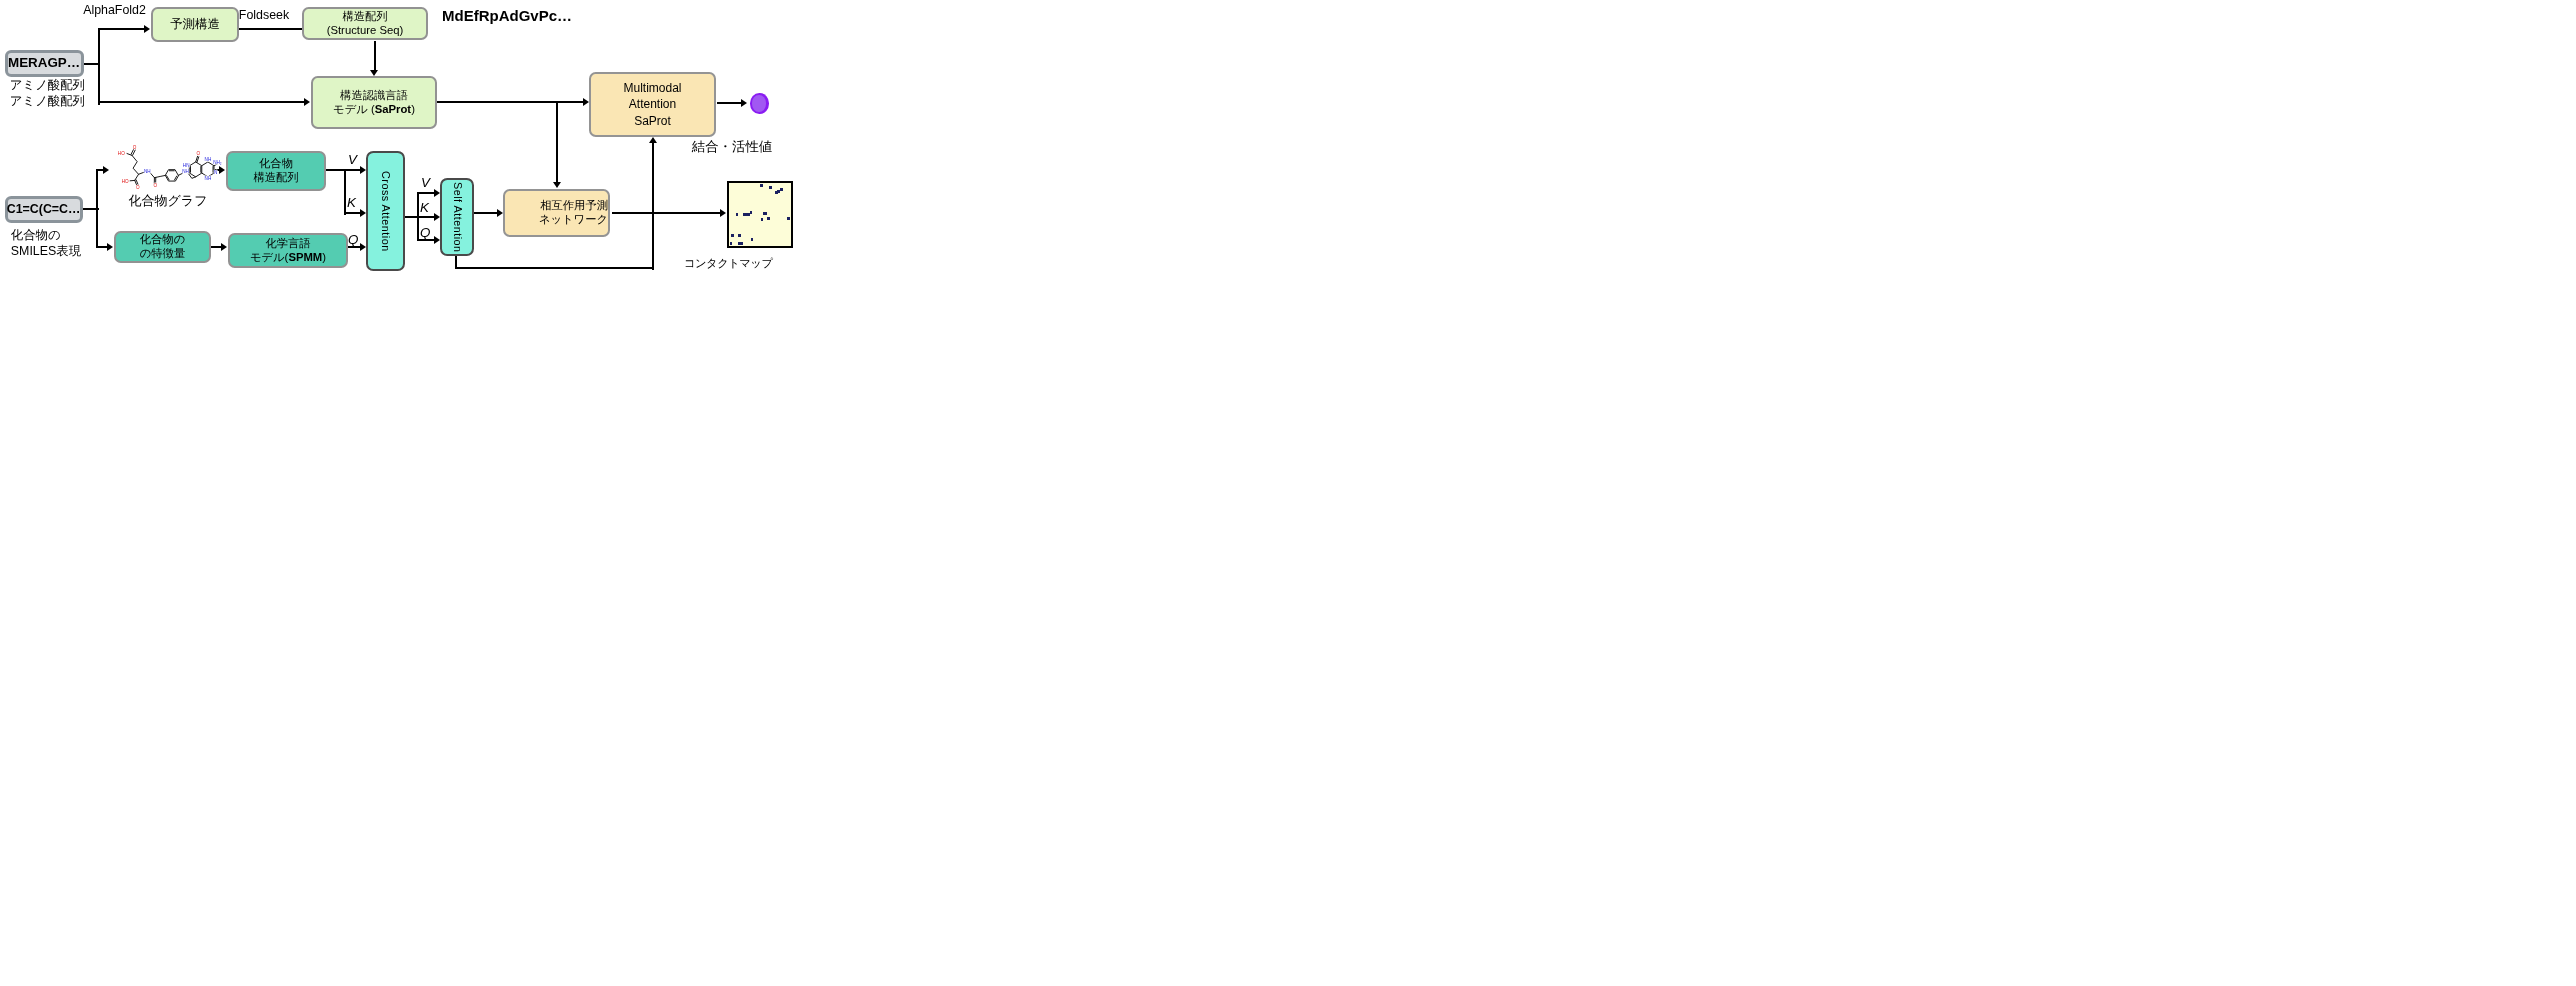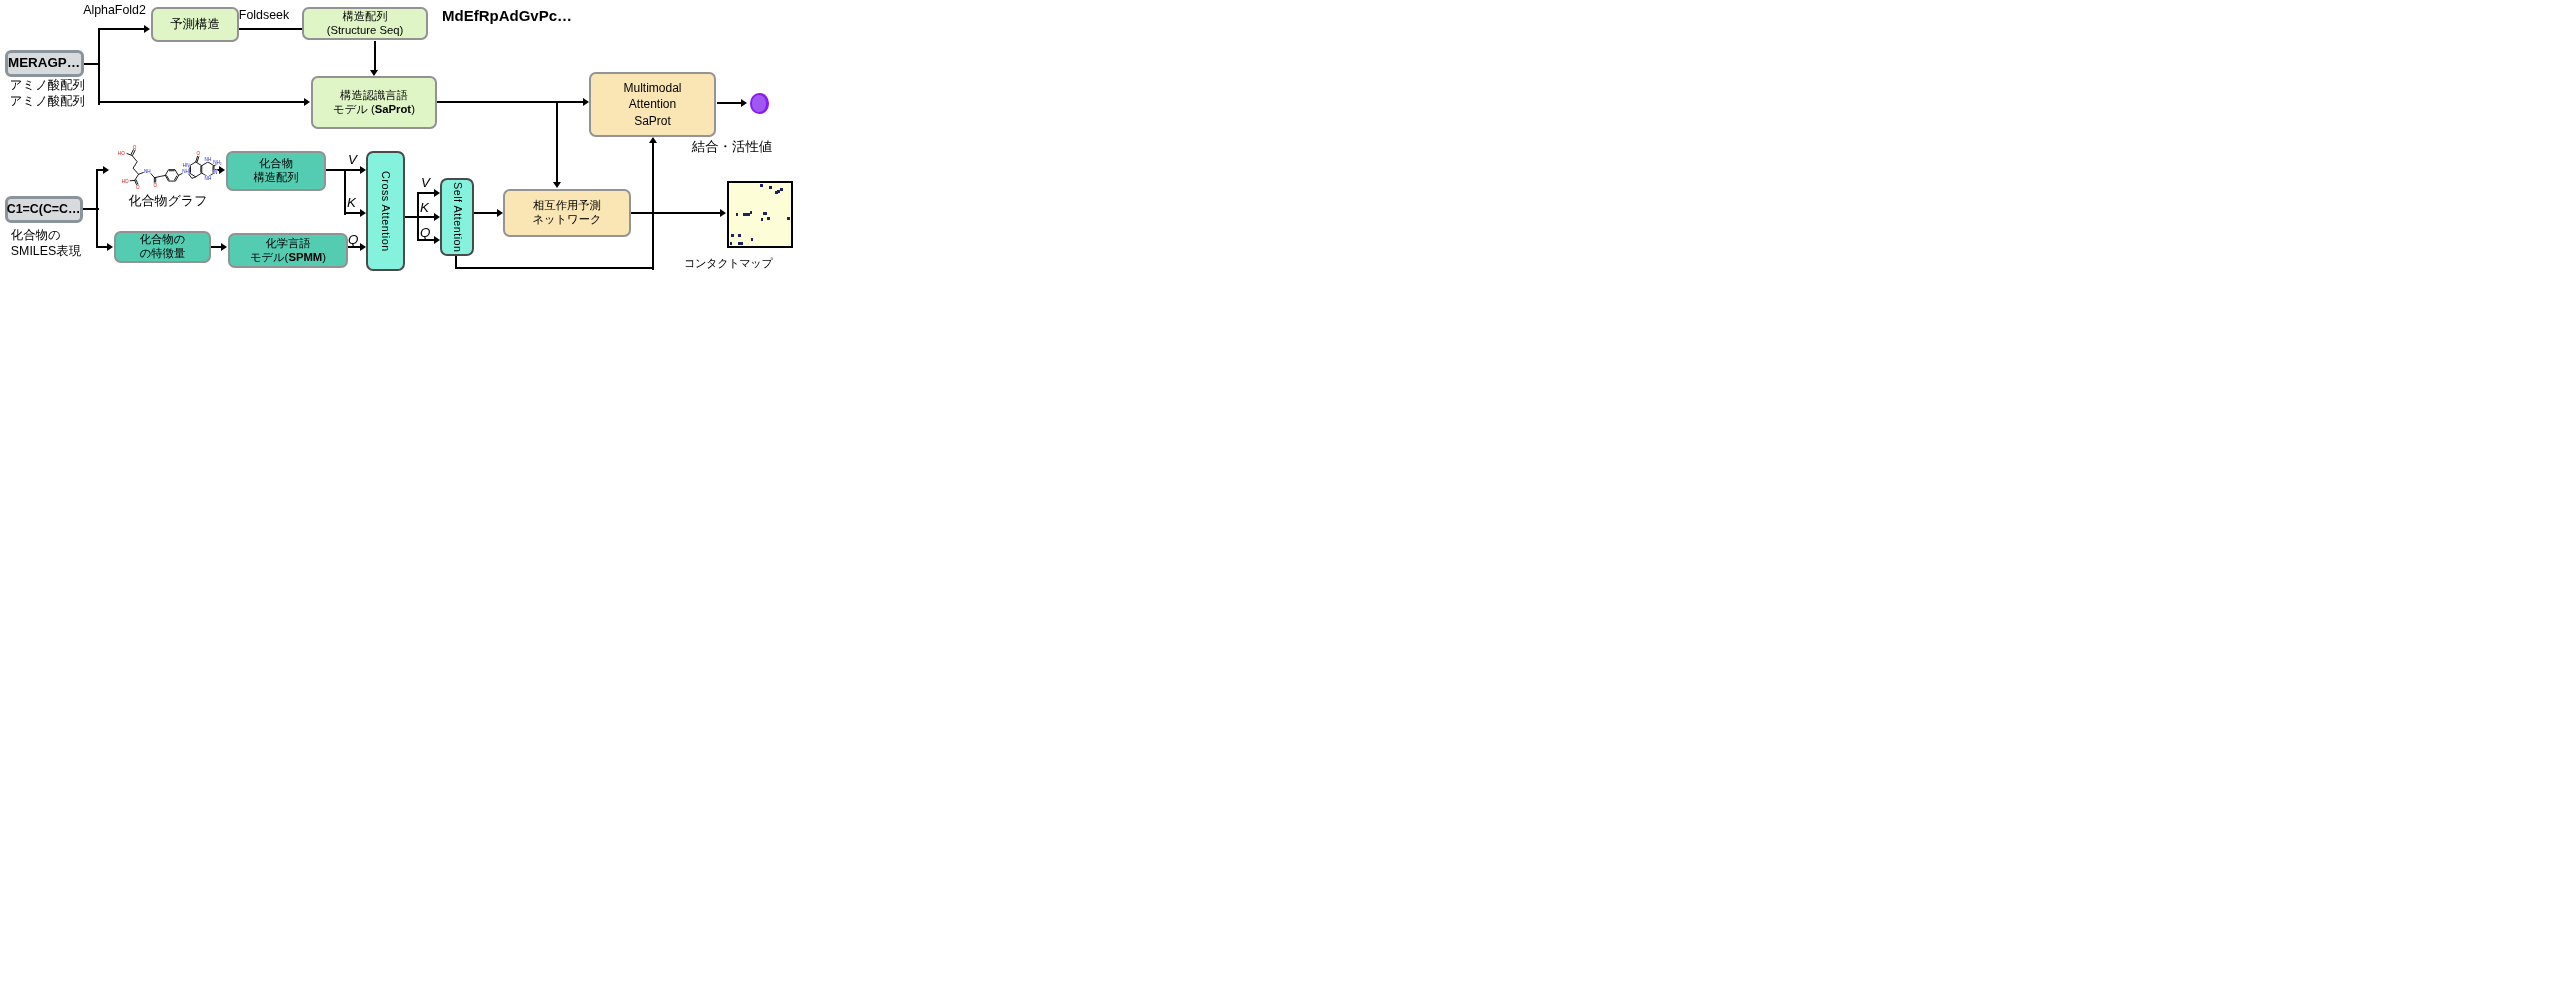--- a/index.html
+++ b/index.html
@@ -182,21 +182,21 @@
   </div>
 
   <div class="box cyan" style="left:366px;top:151px;width:39px;height:120px;">
     <span class="vtext">Cross Attention</span>
   </div>
 
   <div class="box cyan" style="left:440px;top:178px;width:34px;height:78px;">
     <span class="vtext">Self Attention</span>
   </div>
 
-  <div class="box tan jp" style="left:503px;top:189px;width:128px;height:48px;">
+  <div class="box tan jp" style="left:503px;top:189px;width:107px;height:48px;align-items:flex-end;">
     <span>相互作用予測</span>
     <span>ネットワーク</span>
   </div>
 
   <div class="kqv" style="left:348px;top:152px;">V</div>
   <div class="kqv" style="left:347px;top:195px;">K</div>
   <div class="kqv" style="left:348px;top:232px;">Q</div>
   <div class="kqv" style="left:421px;top:175px;">V</div>
   <div class="kqv" style="left:420px;top:200px;">K</div>
   <div class="kqv" style="left:420px;top:225px;">Q</div>

